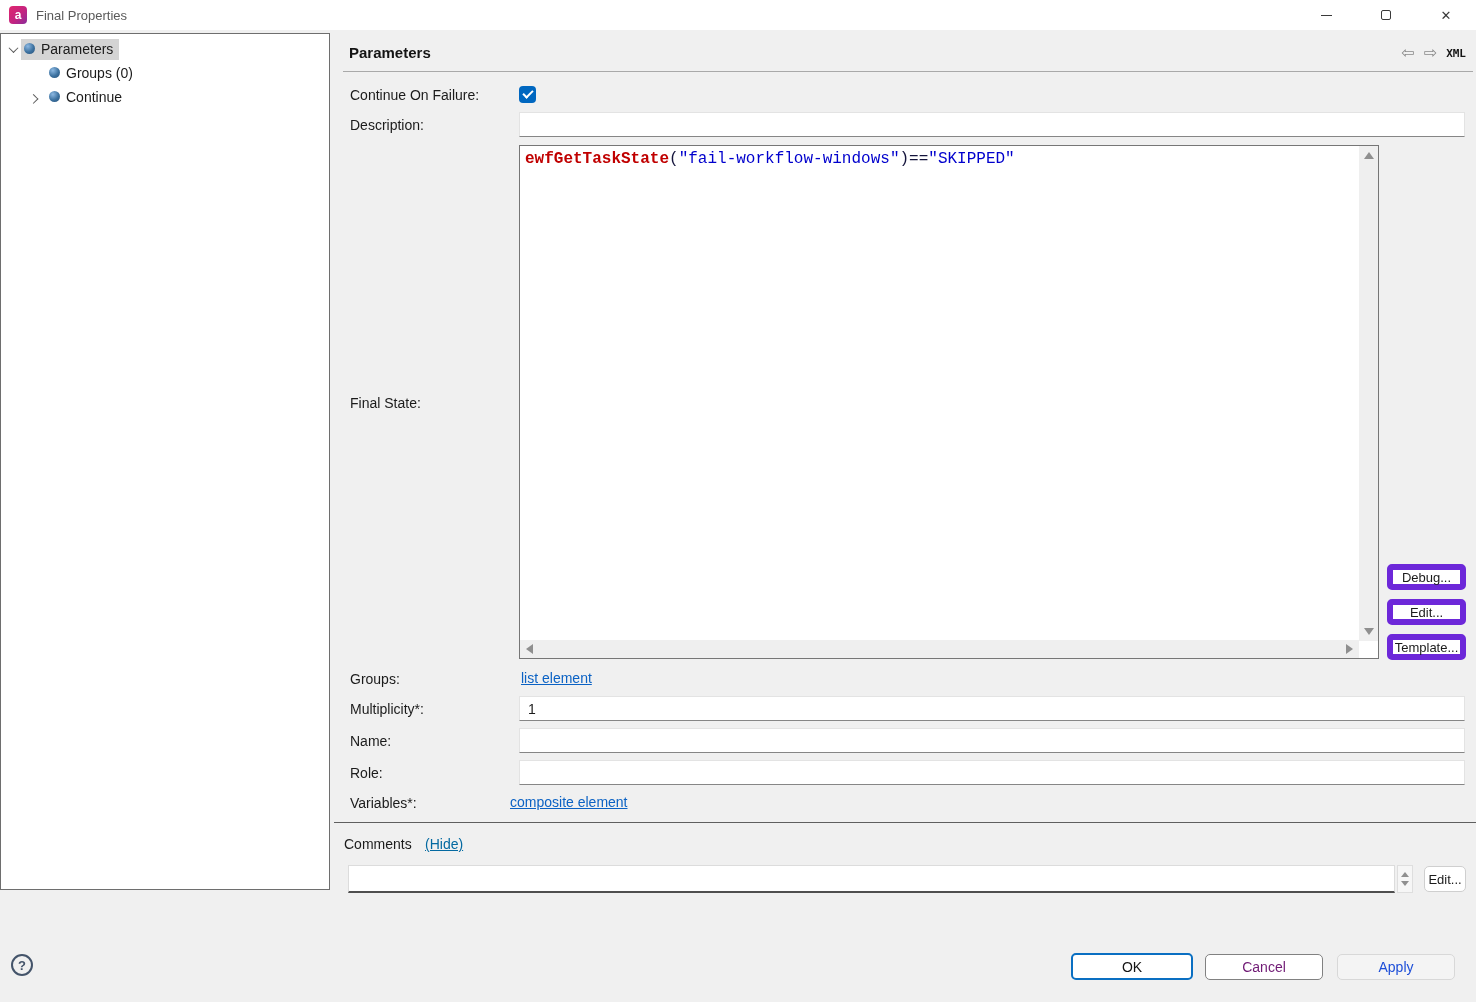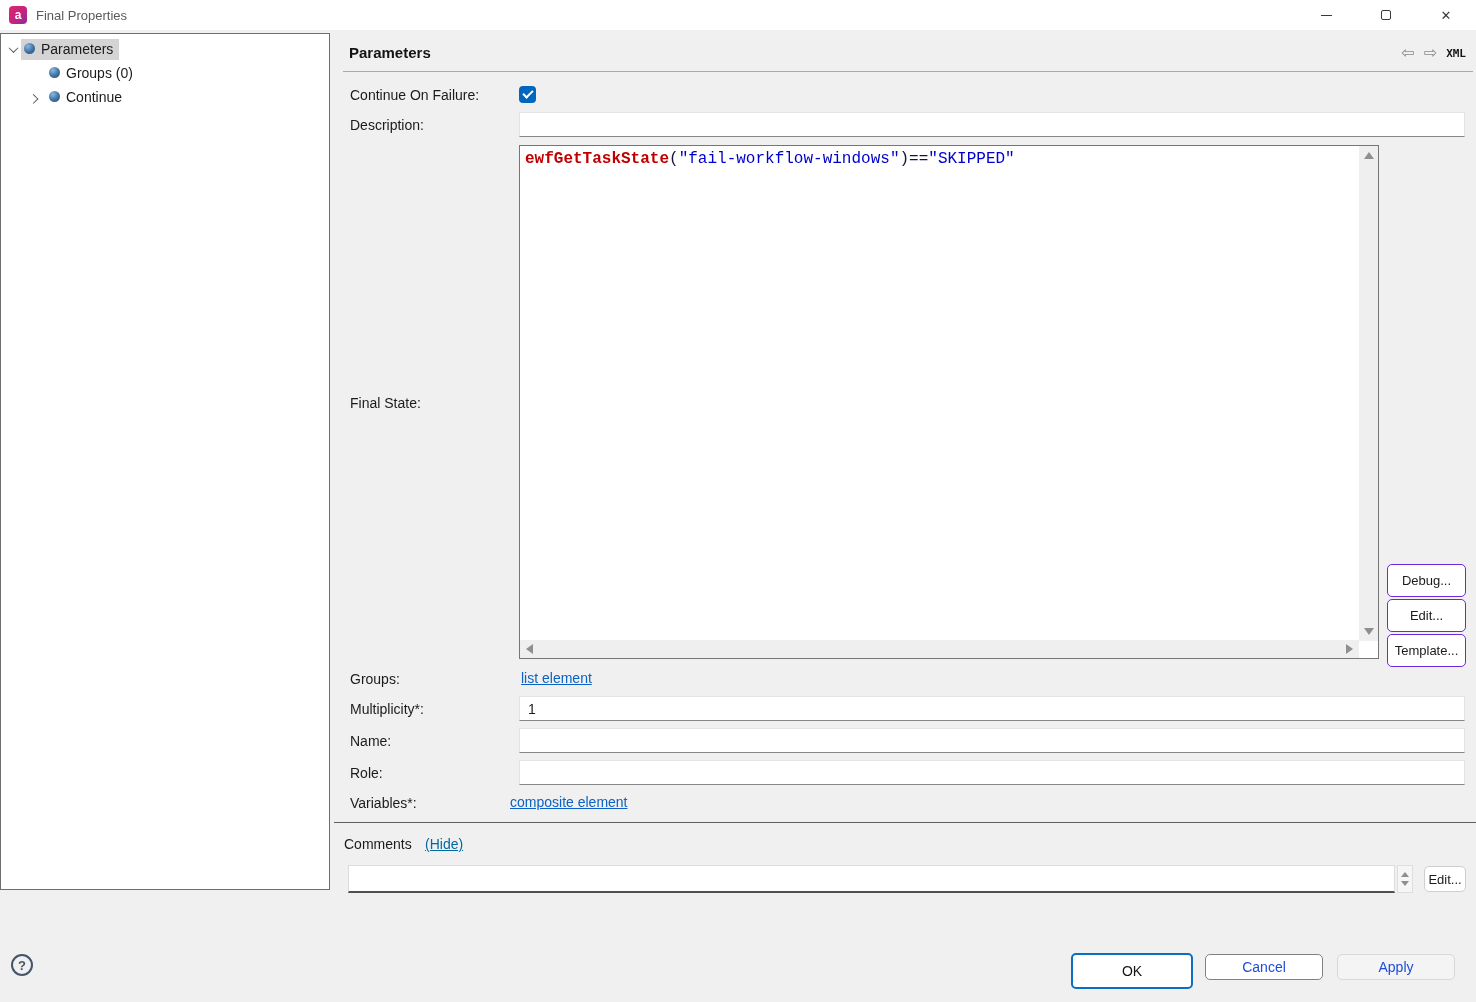--- a/index.html
+++ b/index.html
@@ -116,22 +116,22 @@
              display: flex; flex-direction: column; justify-content: space-between; align-items: center; padding: 6px 0; }
   .hscroll { position: absolute; left: 0; bottom: 0; height: 18px; width: 839px; background: #efefef;
              display: flex; justify-content: space-between; align-items: center; padding: 0 6px; }
   .tri-up    { width: 0; height: 0; border-left: 5px solid transparent; border-right: 5px solid transparent; border-bottom: 7px solid #8f8f8f; }
   .tri-down  { width: 0; height: 0; border-left: 5px solid transparent; border-right: 5px solid transparent; border-top: 7px solid #8f8f8f; }
   .tri-left  { width: 0; height: 0; border-top: 5px solid transparent; border-bottom: 5px solid transparent; border-right: 7px solid #8f8f8f; }
   .tri-right { width: 0; height: 0; border-top: 5px solid transparent; border-bottom: 5px solid transparent; border-left: 7px solid #8f8f8f; }
 
   
   .side-btn {
-    position: absolute; left: 1387px; width: 79px; height: 33px;
-    background: #ffffff; border: 1px solid #6d28d9; border-radius: 5px;
+    position: absolute; left: 1387px; width: 79px; height: 26px;
+    background: #ffffff; border: 6px solid #6d28d9; border-radius: 5px;
     font-family: "Liberation Sans", sans-serif; font-size: 13px; color: #1b1b1b;
     display: flex; align-items: center; justify-content: center; cursor: pointer;
   }
   .btn-debug    { top: 564px; }
   .btn-edit     { top: 599px; }
   .btn-template { top: 634px; }
 
   .divider-mid { position: absolute; left: 334px; right: 0; top: 822px; height: 1px; background: #5f5f5f; }
 
   
@@ -161,22 +161,22 @@
     border: 2px solid #44546a; border-radius: 50%;
     display: flex; align-items: center; justify-content: center; cursor: pointer;
   }
   .help-icon::after { content: "?"; font-size: 13px; font-weight: bold; color: #44546a; }
 
   .footer-btn {
     position: absolute; top: 954px; width: 118px; height: 26px; border-radius: 5px;
     font-family: "Liberation Sans", sans-serif; font-size: 14px;
     display: flex; align-items: center; justify-content: center; cursor: pointer;
   }
-  .btn-ok     { left: 1071px; top: 953px; width: 122px; height: 36px; background: #ffffff; border: 2px solid #0a6fc2; color: #141414; }
-  .btn-cancel { left: 1205px; background: #ffffff; border: 1px solid #818181; color: #1d4ed8; }
+  .btn-ok     { left: 1071px; top: 953px; width: 122px; height: 27px; background: #ffffff; border: 2px solid #0a6fc2; color: #141414; }
+  .btn-cancel { left: 1205px; background: #ffffff; border: 1px solid #818181; color: #701a75; }
   .btn-apply  { left: 1337px; background: #f4f4f4; border: 1px solid #d8d8d8; color: #1d4ed8; cursor: default; }
 </style>
 </head>
 <body>
 
 <div class="titlebar">
   <div class="app-icon">a</div>
   <div class="window-title">Final Properties</div>
   <div class="win-controls">
     <div class="win-btn">

